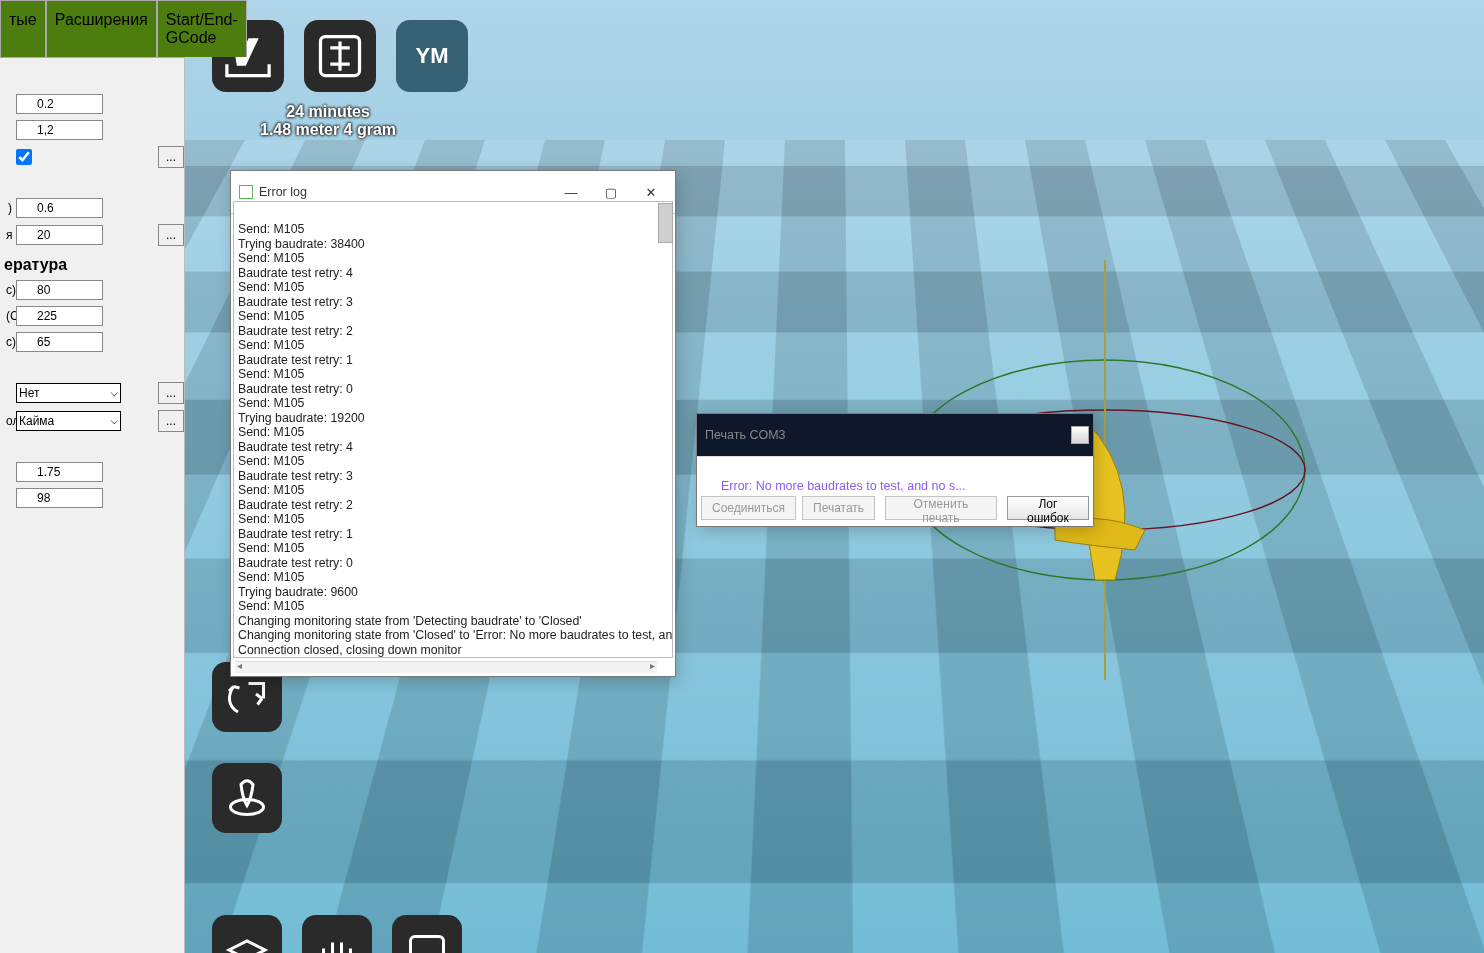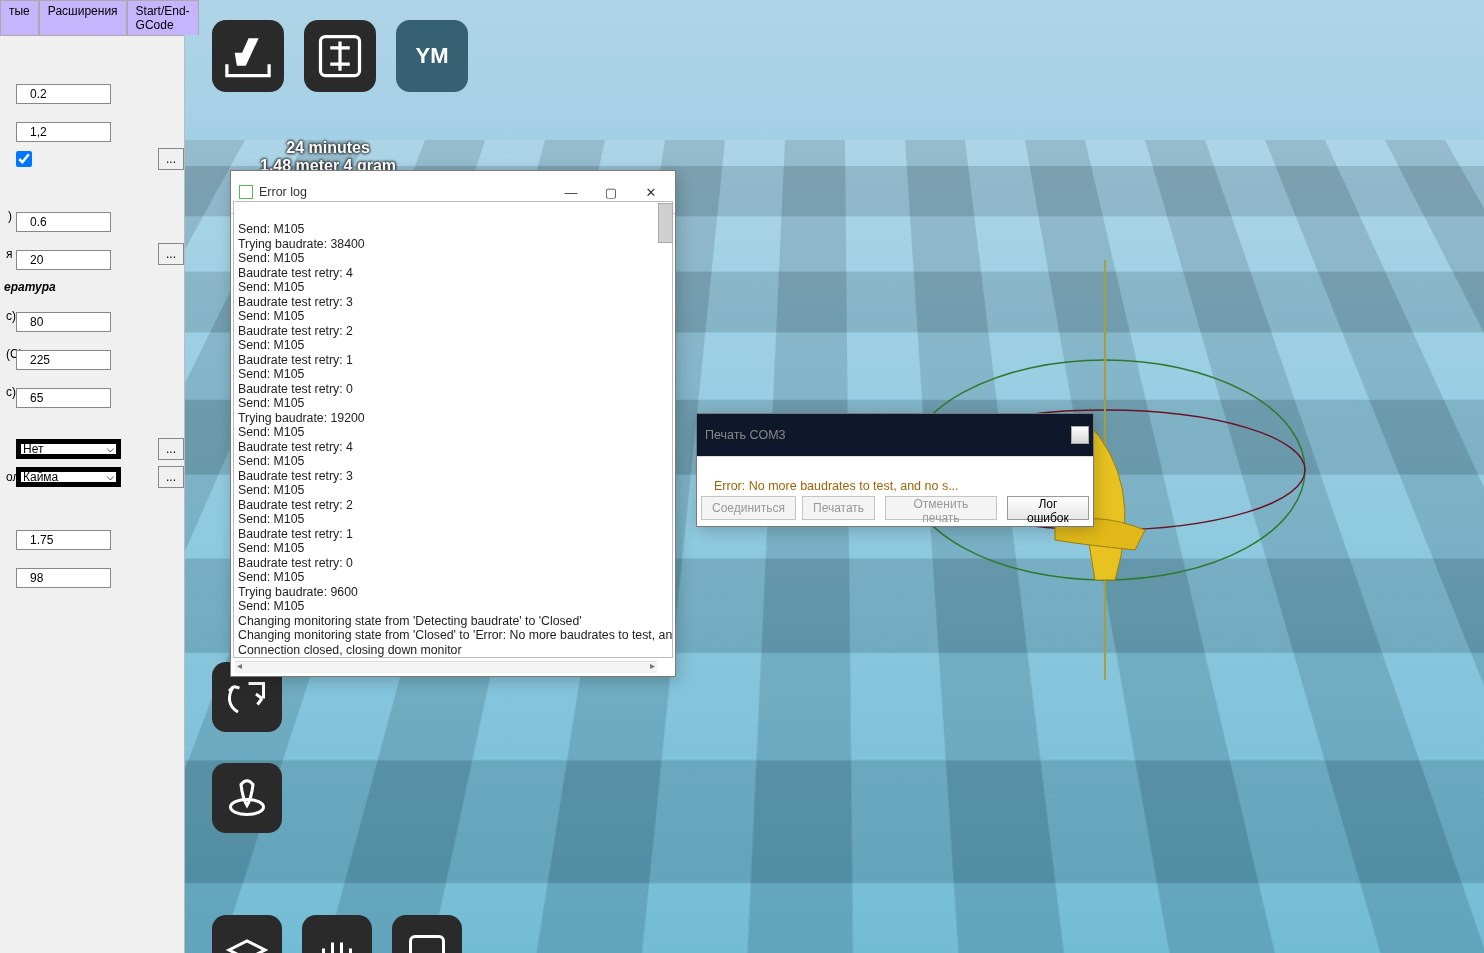--- a/index.html
+++ b/index.html
@@ -12,34 +12,34 @@
   repeating-linear-gradient(90deg, rgba(0,0,0,0.12) 0 60px, rgba(255,255,255,0.05) 60px 120px);
   transform: perspective(900px) rotateX(40deg); transform-origin: top center; }
 
 
 .bigicons { position: absolute; left: 212px; top: 20px; display: flex; gap: 20px; }
 .bigicon { width: 72px; height: 72px; border-radius: 14px; background: #2a2a2a; display: flex; align-items: center; justify-content: center; }
 .bigicon.ym { background: #356173; color: #fff; font-weight: bold; font-size: 22px; }
 .bigicon svg { width: 52px; height: 52px; }
 .ym-text { color: #fff; font-weight: 700; font-size: 22px; }
 
-.estimate { position: absolute; left: 260px; top: 103px; text-align: center; color: #fff; font-size: 16px; font-weight: 600; text-shadow: 0 0 3px #2a2a2a, 0 0 3px #2a2a2a, 0 0 3px #2a2a2a; margin-top: 36px; }
+.estimate { position: absolute; left: 260px; top: 103px; text-align: center; color: #fff; font-size: 16px; font-weight: 600; text-shadow: 0 0 3px #2a2a2a, 0 0 3px #2a2a2a, 0 0 3px #2a2a2a; }
 
 
 .panel { position: absolute; left: 0; top: 0; width: 185px; height: 100%; background: #f0f0f0; border-right: 1px solid #bbb; font-size: 12px; }
 .tabs { display: flex; border-bottom: 1px solid #aaa; }
-.tab { padding: 3px 8px; border: 1px solid #aaa; border-bottom: none; background: #c4b5fd; font-size: 12px; cursor: pointer; }
+.tab { padding: 10px 8px; border: 1px solid #aaa; border-bottom: none; background: #4d7c0f; font-size: 16px; cursor: pointer; }
 .field-row { display: flex; align-items: center; gap: 4px; margin-top: 6px; padding-left: 6px; }
 .field-row label { font-size: 12px; text-align: right; width: 6px; white-space: nowrap; }
-.field-row input[type=text] { width: 95px; height: 20px; border: 1px solid #888; padding: 0 13px; font-size: 12px; margin-top: 12px; }
+.field-row input[type=text] { width: 87px; height: 20px; border: 1px solid #888; padding: 0 20px; font-size: 12px; }
 .field-row input[type=checkbox] { width: 16px; height: 16px; }
 .dots-btn { width: 26px; height: 22px; border: 1px solid #888; background: #f0f0f0; font-size: 12px; cursor: pointer; }
-.dd { width: 105px; height: 20px; border: 5px solid #000000; background: #fff; font-size: 12px; padding: 0 2px; display: flex; align-items: center; justify-content: space-between; cursor: pointer; text-align: center; }
+.dd { width: 105px; height: 20px; border: 1px solid #000000; background: #fff; font-size: 12px; padding: 0 2px; display: flex; align-items: center; justify-content: space-between; cursor: pointer; text-align: center; }
 .dd::after { content: "⌵"; font-size: 10px; }
-.section-title { font-weight: bold; font-size: 12px; padding-left: 4px; margin-top: 10px; font-style: italic; }
+.section-title { font-weight: bold; font-size: 16px; padding-left: 4px; margin-top: 10px; }
 
 
 .sidebtn { position: absolute; width: 70px; height: 70px; border-radius: 14px; background: #2a2a2a; display: flex; align-items: center; justify-content: center; }
 .sidebtn svg { width: 48px; height: 48px; }
 .bottom-row { position: absolute; left: 212px; bottom: -32px; display: flex; gap: 20px; }
 .bottom-row .sidebtn { position: static; }
 .sidebtn.rotate { left: 212px; top: 662px; }
 .sidebtn.view   { left: 212px; top: 763px; }
 
 
@@ -57,21 +57,21 @@
 .log-lines { padding: 20px 4px; font-size: 12.3px; line-height: 14.5px; color: #222; white-space: nowrap; }
 .log-scroll-v { position: absolute; right: 2px; top: 32px; width: 15px; height: 40px; background: #cfcfcf; border: 1px solid #aaa; }
 .log-scroll-h { position: absolute; left: 4px; right: 18px; bottom: 3px; height: 12px; background: #f3f3f3; border-top: 1px solid #ddd; }
 .log-scroll-h::before { content: "◂"; position: absolute; left: 2px; top: -2px; font-size: 10px; color: #777; }
 .log-scroll-h::after  { content: "▸"; position: absolute; right: 2px; top: -2px; font-size: 10px; color: #777; }
 
 
 .win-print { left: 696px; top: 413px; width: 398px; height: 114px; }
 .win-print .titlebar { color: #888; background: #0f172a; border-bottom: 1px solid #ddd; }
 .win-print .close { width: 18px; height: 18px; background: linear-gradient(to bottom, #fff, #d5d5d5); border: 1px solid #aaa; }
-.print-body { padding: 22px 10px 4px 17px; font-size: 12.5px; color: #a16207; }
+.print-body { padding: 22px 10px 4px 24px; font-size: 12.5px; color: #8b5cf6; }
 .print-btnrow { position: absolute; bottom: 6px; left: 4px; right: 4px; display: flex; gap: 10px; justify-content: flex-end; }
 .print-btnrow button { height: 24px; padding: 0 10px; font-size: 12px; border: 1px solid #999; background: linear-gradient(#fdfdfd, #e7e7e7); cursor: pointer; }
 .print-btnrow button:disabled { color: #999; border-color: #c4c4c4; background: #f4f4f4; cursor: default; }
 .print-btnrow .disabled-left { margin-right: auto; display: flex; gap: 6px; }
 
 </style>
 </head>
 <body>
 
 <div class="viewport">

